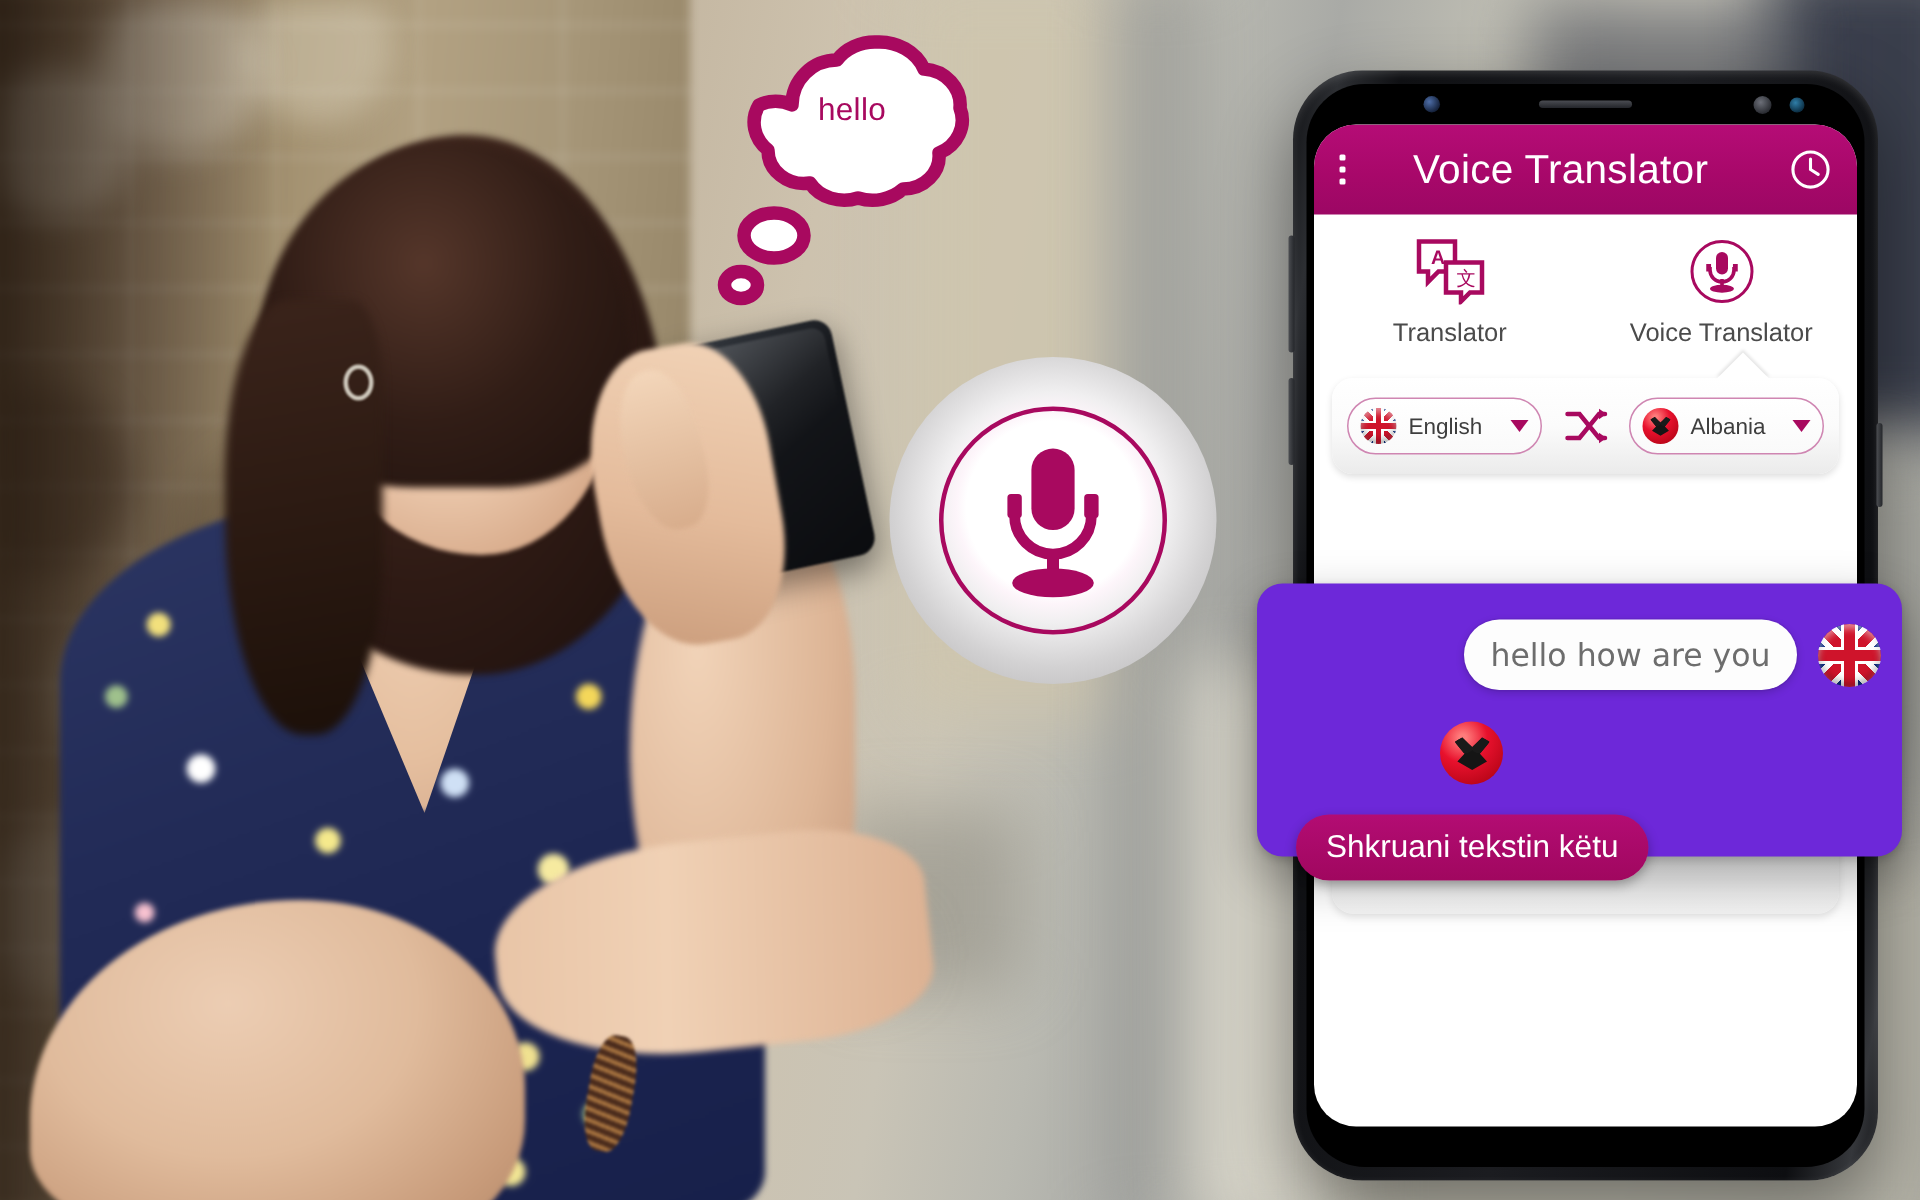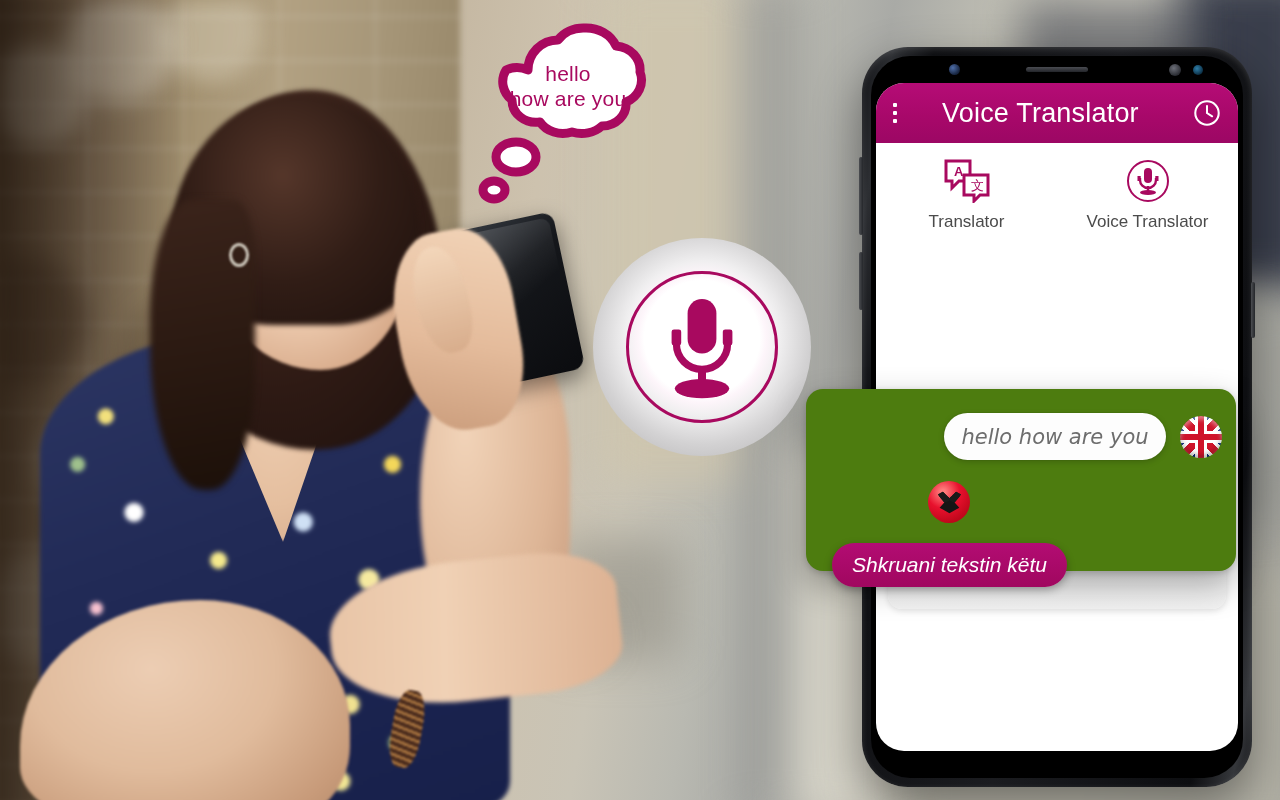--- a/index.html
+++ b/index.html
@@ -405,24 +405,23 @@
     display: flex; justify-content: center;
   }
   .mic-small-circle {
     width: 46px; height: 46px; border-radius: 50%;
     border: 1.6px solid #a8095f;
     display: flex; align-items: center; justify-content: center;
   }
 
   
   .overlay-card {
-    position: absolute; left: 806px; top: 389px; width: 430px; height: 182px;
-    background: #4d7c0f; border-radius: 17px;
+    position: absolute; left: 838px; top: 389px; width: 430px; height: 182px;
+    background: #6d28d9; border-radius: 17px;
     box-shadow: 0 14px 34px rgba(0,0,0,.33), 0 2px 6px rgba(0,0,0,.16);
-    font-style: italic;
   }
   .src-row {
     position: absolute; left: 0; right: 14px; top: 24px;
     display: flex; align-items: center; justify-content: flex-end; gap: 14px;
   }
   .src-input {
     width: 222px; height: 47px; border-radius: 24px;
     background: #fdfdfd;
     box-shadow: 0 2px 6px rgba(0,0,0,.18), 0 0 0 1px rgba(0,0,0,.04);
     display: flex; align-items: center; justify-content: center;
@@ -496,21 +495,20 @@
                  a26 24 0 0 1 24 26 a26 24 0 0 1 -14 30
                  a24 22 0 0 1 -24 24 a28 24 0 0 1 -30 6
                  a26 22 0 0 1 -32 -10 a24 22 0 0 1 -28 -22
                  a26 24 0 0 1 -6 -30 a24 22 0 0 1 22 0 Z"></path>
         <ellipse cx="44" cy="139" rx="20" ry="15"></ellipse>
         <ellipse cx="22" cy="172" rx="11" ry="9"></ellipse>
       </g>
     </svg>
     <div class="bubble-text">
       <div>hello</div>
-      <div>how are you</div>
     </div>
   </div>
 
   <div class="mic-badge">
     <div class="mic-badge-ring"></div>
     <svg width="96" height="112" viewBox="0 0 60 70">
       <rect x="21" y="5" width="18" height="34" rx="9" fill="#a8095f"></rect>
       <path d="M14 28 v5 a16 16 0 0 0 32 0 v-5" fill="none" stroke="#a8095f" stroke-width="4.5"></path>
       <rect x="11" y="24" width="6" height="10" rx="1.5" fill="#a8095f"></rect>
       <rect x="43" y="24" width="6" height="10" rx="1.5" fill="#a8095f"></rect>
@@ -567,20 +565,44 @@
               <path d="M14 19 v2 a8 8 0 0 0 16 0 v-2" fill="none" stroke="#a8095f" stroke-width="2.4"></path>
               <rect x="11.5" y="17" width="3.2" height="5" fill="#a8095f"></rect>
               <rect x="29.3" y="17" width="3.2" height="5" fill="#a8095f"></rect>
               <rect x="20.8" y="27" width="2.4" height="5" fill="#a8095f"></rect>
               <ellipse cx="22" cy="33.5" rx="8" ry="2.6" fill="#a8095f"></ellipse>
             </svg>
             <span>Voice Translator</span>
           </div>
         </div>
 
+        <div class="lang-bar-wrap">
+          <div class="lang-bar">
+            <div class="lang-pointer"></div>
+
+            <div class="lang-pill">
+              <div class="flag flag-uk"></div>
+              <div class="label">English</div>
+              <div class="caret"></div>
+            </div>
+
+            <svg class="swap-icon" viewBox="0 0 30 26">
+              <path d="M3 5 H11 L24 21 H28" fill="none" stroke="#a8095f" stroke-width="3" stroke-linecap="round"></path>
+              <path d="M3 21 H11 L24 5 H28" fill="none" stroke="#a8095f" stroke-width="3" stroke-linecap="round"></path>
+              <path d="M24 1.5 L29 5 L24 8.5 Z" fill="#a8095f"></path>
+              <path d="M24 17.5 L29 21 L24 24.5 Z" fill="#a8095f"></path>
+            </svg>
+
+            <div class="lang-pill">
+              <div class="flag flag-al"></div>
+              <div class="label">Albania</div>
+              <div class="caret"></div>
+            </div>
+          </div>
+        </div>
 
         <div class="lower-panel">
           <div class="lower-panel-divider"></div>
           <div class="mic-small-wrap">
             <div class="mic-small-circle">
               <svg width="24" height="30" viewBox="0 0 24 30">
                 <rect x="9" y="2" width="6" height="12" rx="3" fill="#a8095f"></rect>
                 <path d="M5.5 11 v1.5 a6.5 6.5 0 0 0 13 0 V11" fill="none" stroke="#a8095f" stroke-width="1.9"></path>
                 <rect x="3.8" y="9.5" width="2.6" height="4" fill="#a8095f"></rect>
                 <rect x="17.6" y="9.5" width="2.6" height="4" fill="#a8095f"></rect>

